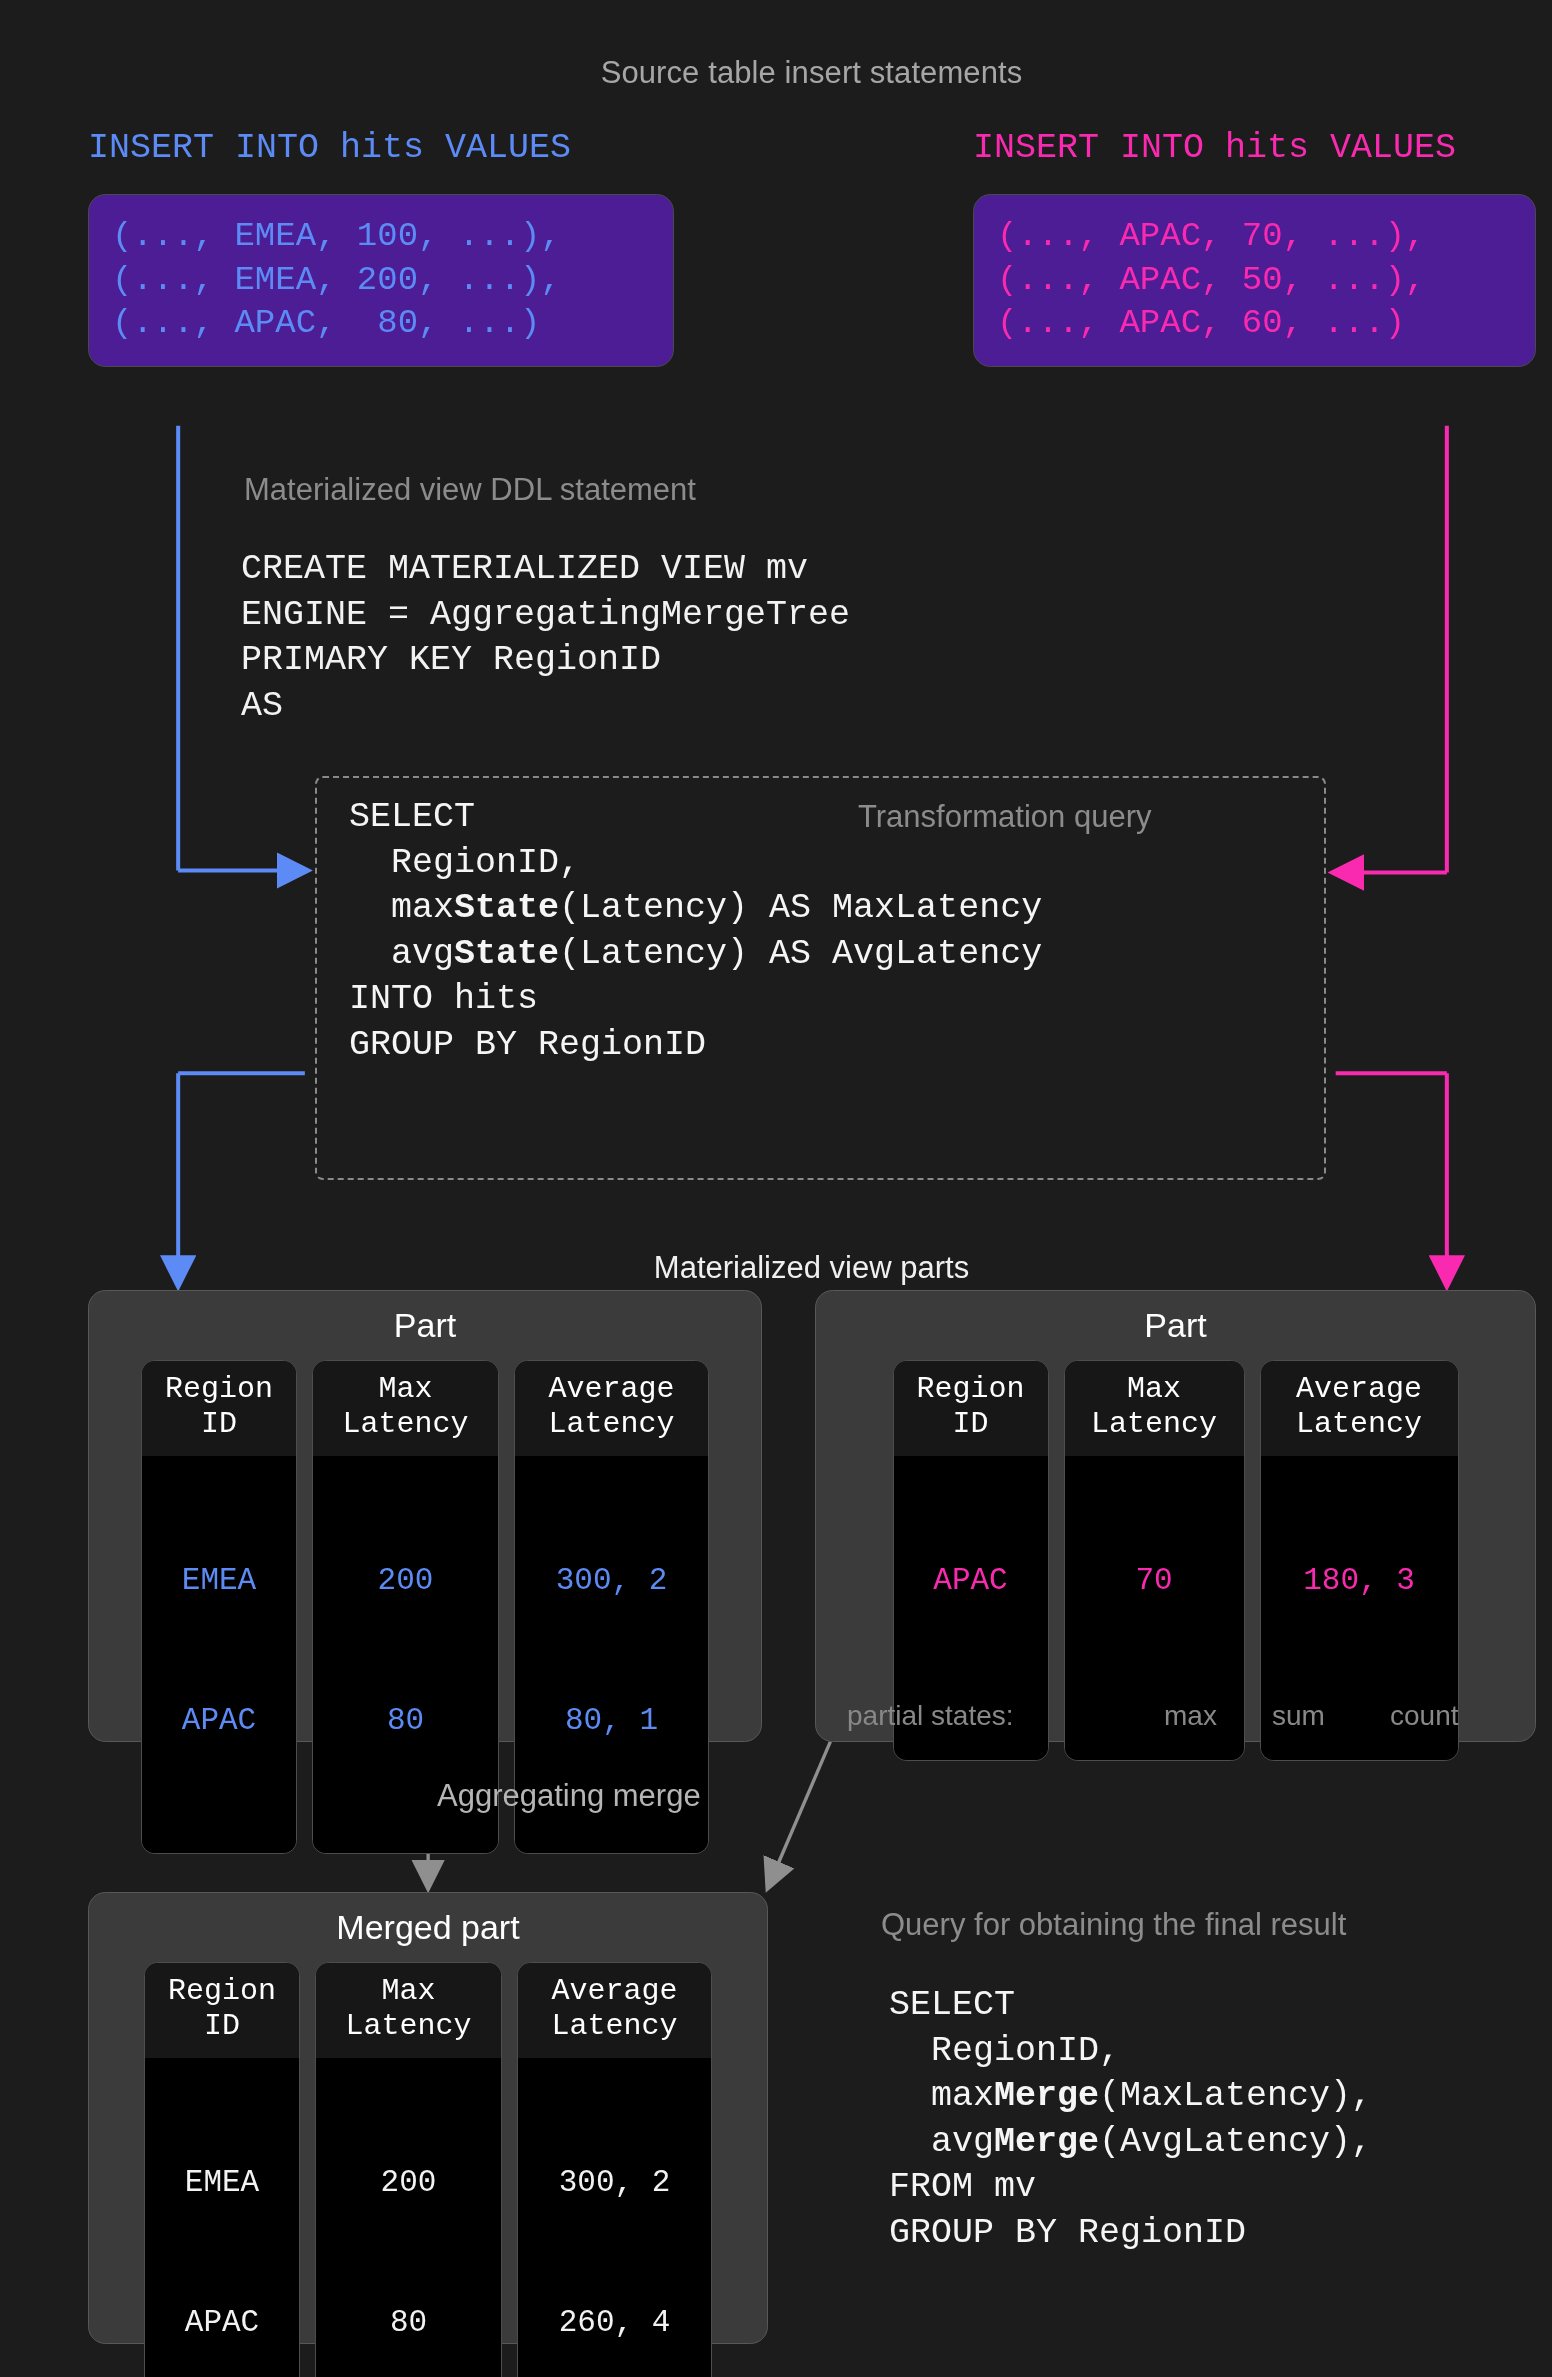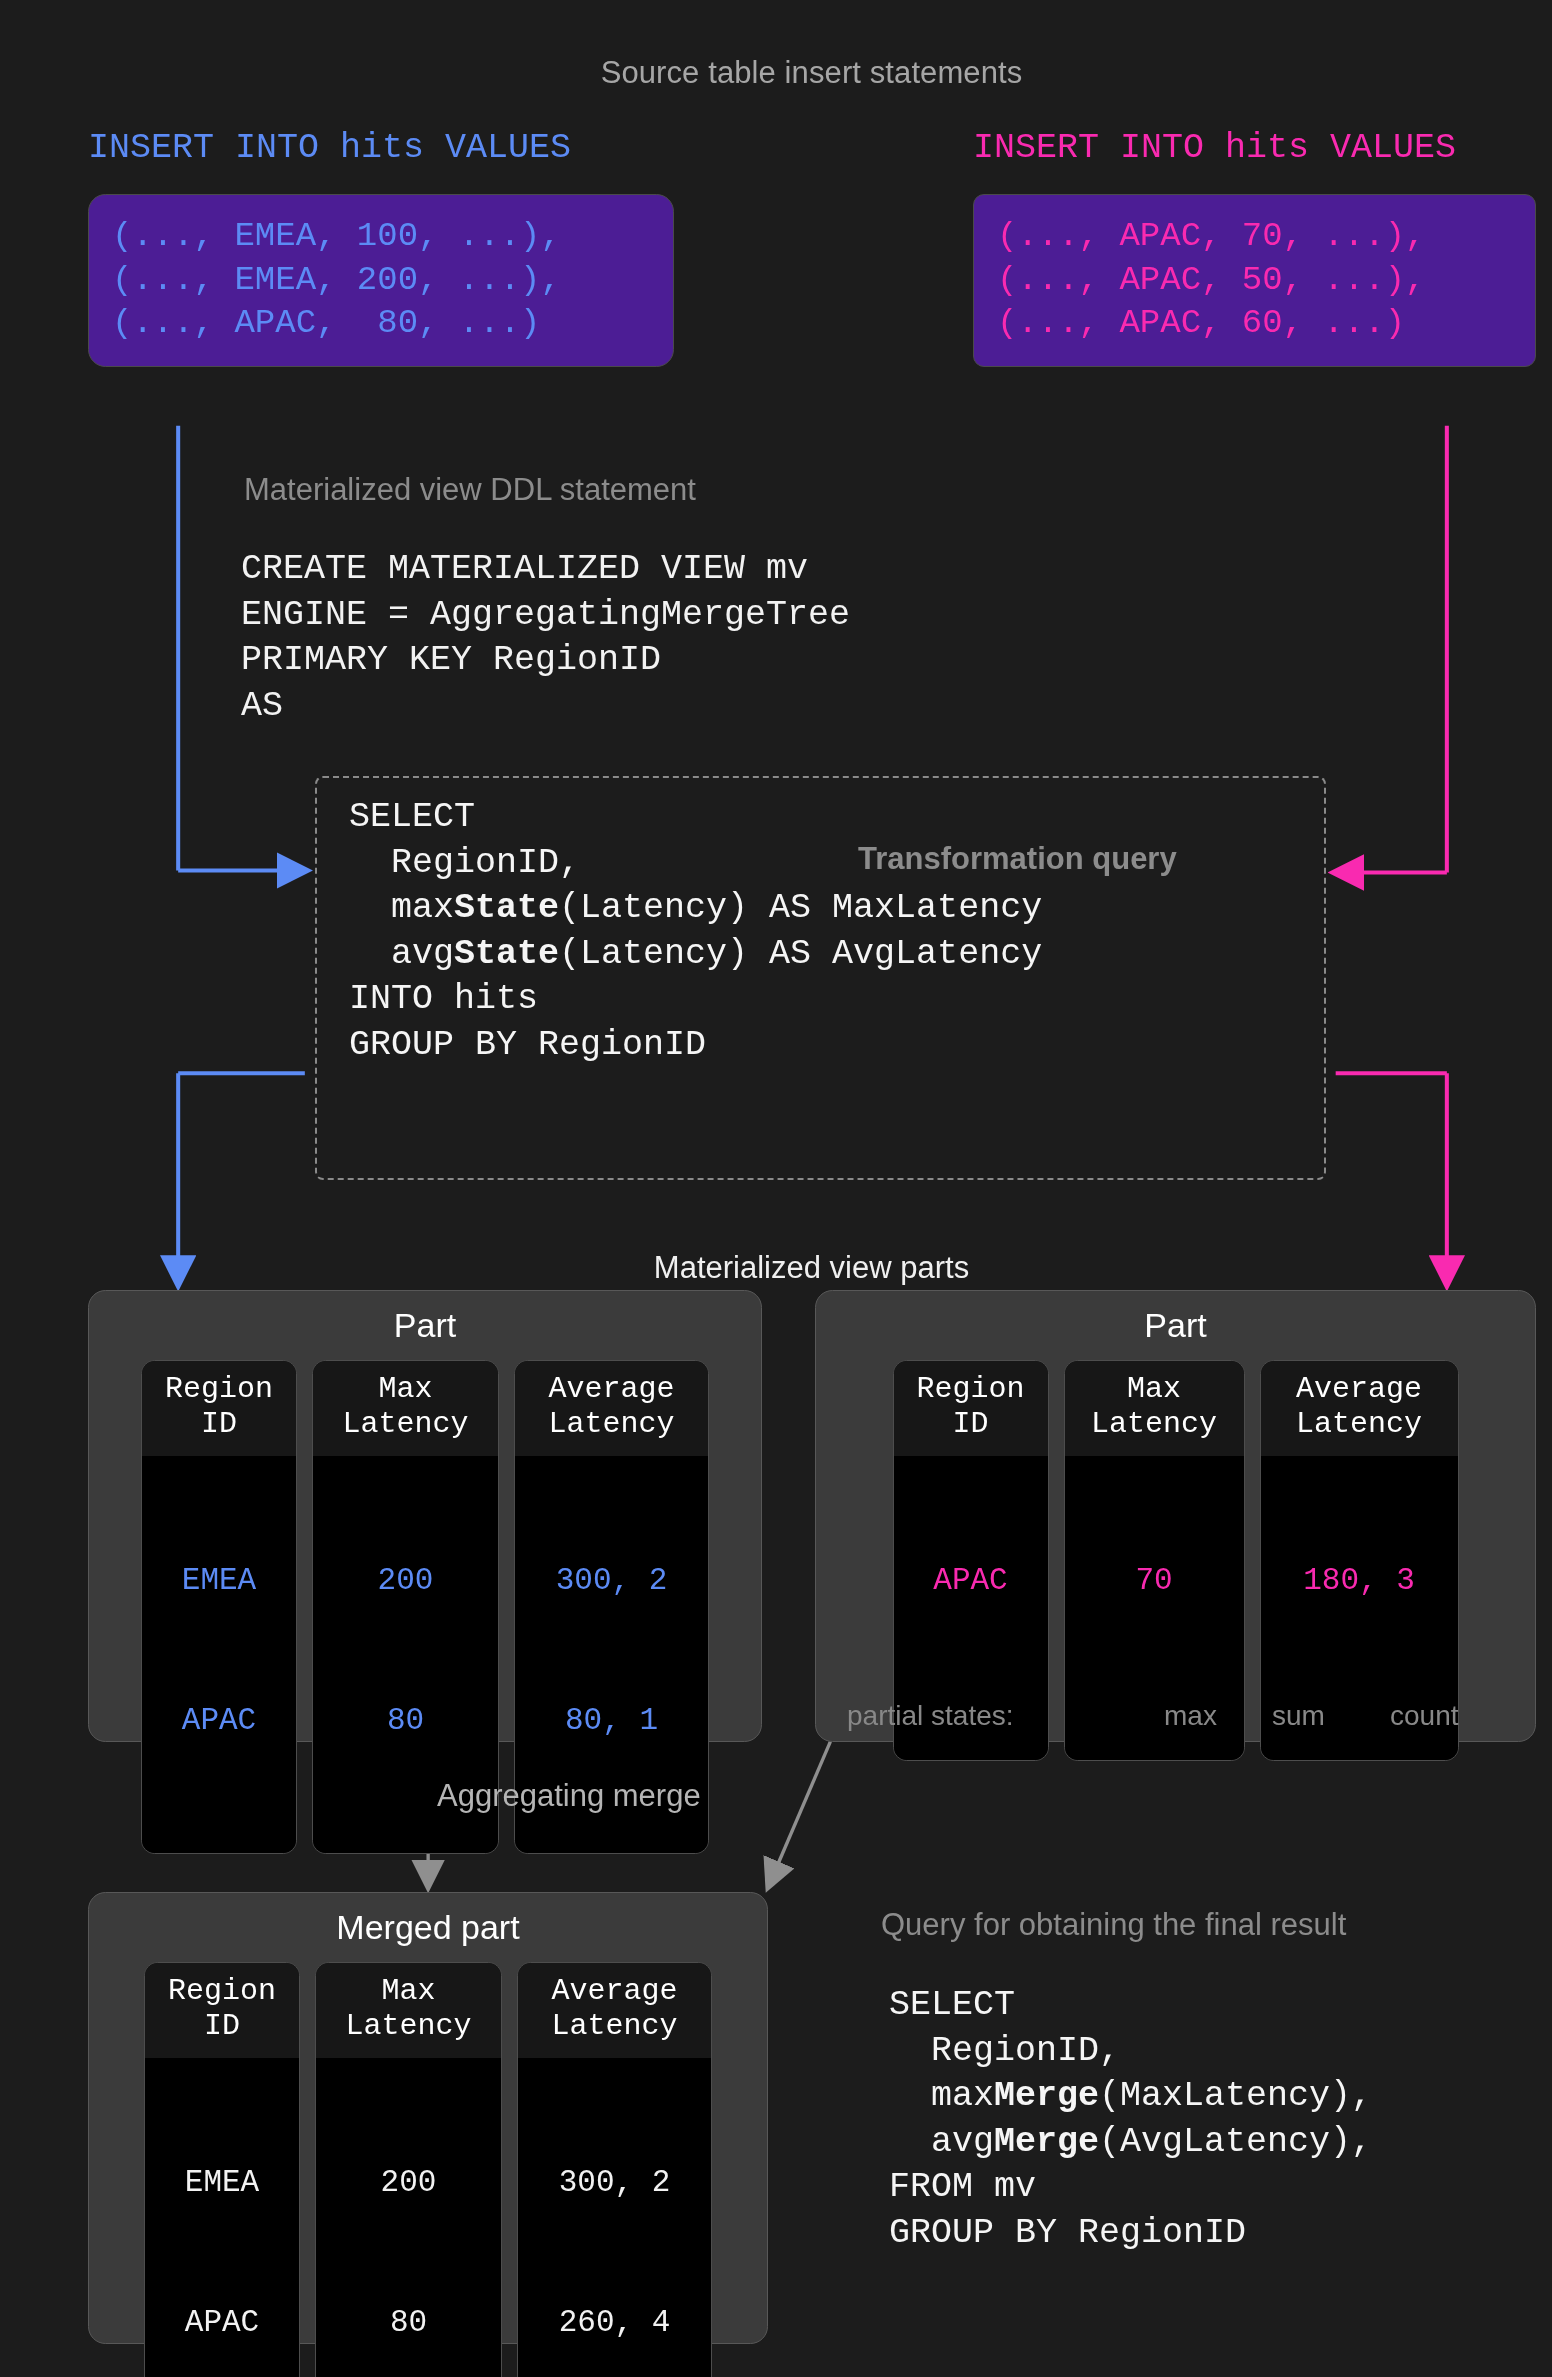--- a/index.html
+++ b/index.html
@@ -142,36 +142,36 @@
   <div class="title-center sans" style="left:0;top:55px;width:1553px;">Source table insert statements</div>
 
   <div class="ins-head blue mono" style="left:53px;top:128px;">INSERT INTO hits VALUES</div>
   <div class="ins-box blue" style="left:53px;top:194px;width:586px;">
     <div class="line mono">(..., EMEA, 100, ...),</div>
     <div class="line mono">(..., EMEA, 200, ...),</div>
     <div class="line mono">(..., APAC,  80, ...)</div>
   </div>
 
   <div class="ins-head pink mono" style="left:938px;top:128px;">INSERT INTO hits VALUES</div>
-  <div class="ins-box pink" style="left:938px;top:194px;width:563px;border-radius:11px;">
+  <div class="ins-box pink" style="left:938px;top:194px;width:563px;">
     <div class="line mono">(..., APAC, 70, ...),</div>
     <div class="line mono">(..., APAC, 50, ...),</div>
     <div class="line mono">(..., APAC, 60, ...)</div>
   </div>
 
   <div class="section-label sans" style="left:209px;top:472px;">Materialized view DDL statement</div>
   <div class="ddl" style="left:206px;top:547px;">
     <div class="line mono">CREATE MATERIALIZED VIEW mv</div>
     <div class="line mono">ENGINE = AggregatingMergeTree</div>
     <div class="line mono">PRIMARY KEY RegionID</div>
     <div class="line mono">AS</div>
   </div>
 
   <div class="tq-box" style="left:280px;top:776px;width:1011px;height:404px;"></div>
-  <div class="tq-label sans" style="left:823px;top:841px;font-weight:bold;">Transformation query</div>
+  <div class="tq-label sans" style="left:823px;top:799px;">Transformation query</div>
   <div class="tq-code" style="left:314px;top:795px;">
     <div class="line mono">SELECT</div>
     <div class="line mono">  RegionID,</div>
     <div class="line mono"><span>  max</span><b class="kw">State</b><span>(Latency) AS MaxLatency</span></div>
     <div class="line mono"><span>  avg</span><b class="kw">State</b><span>(Latency) AS AvgLatency</span></div>
     <div class="line mono">INTO hits</div>
     <div class="line mono">GROUP BY RegionID</div>
   </div>
 
   <div class="section-label-white sans" style="left:0;top:1250px;width:1553px;text-align:center;">Materialized view parts</div>

